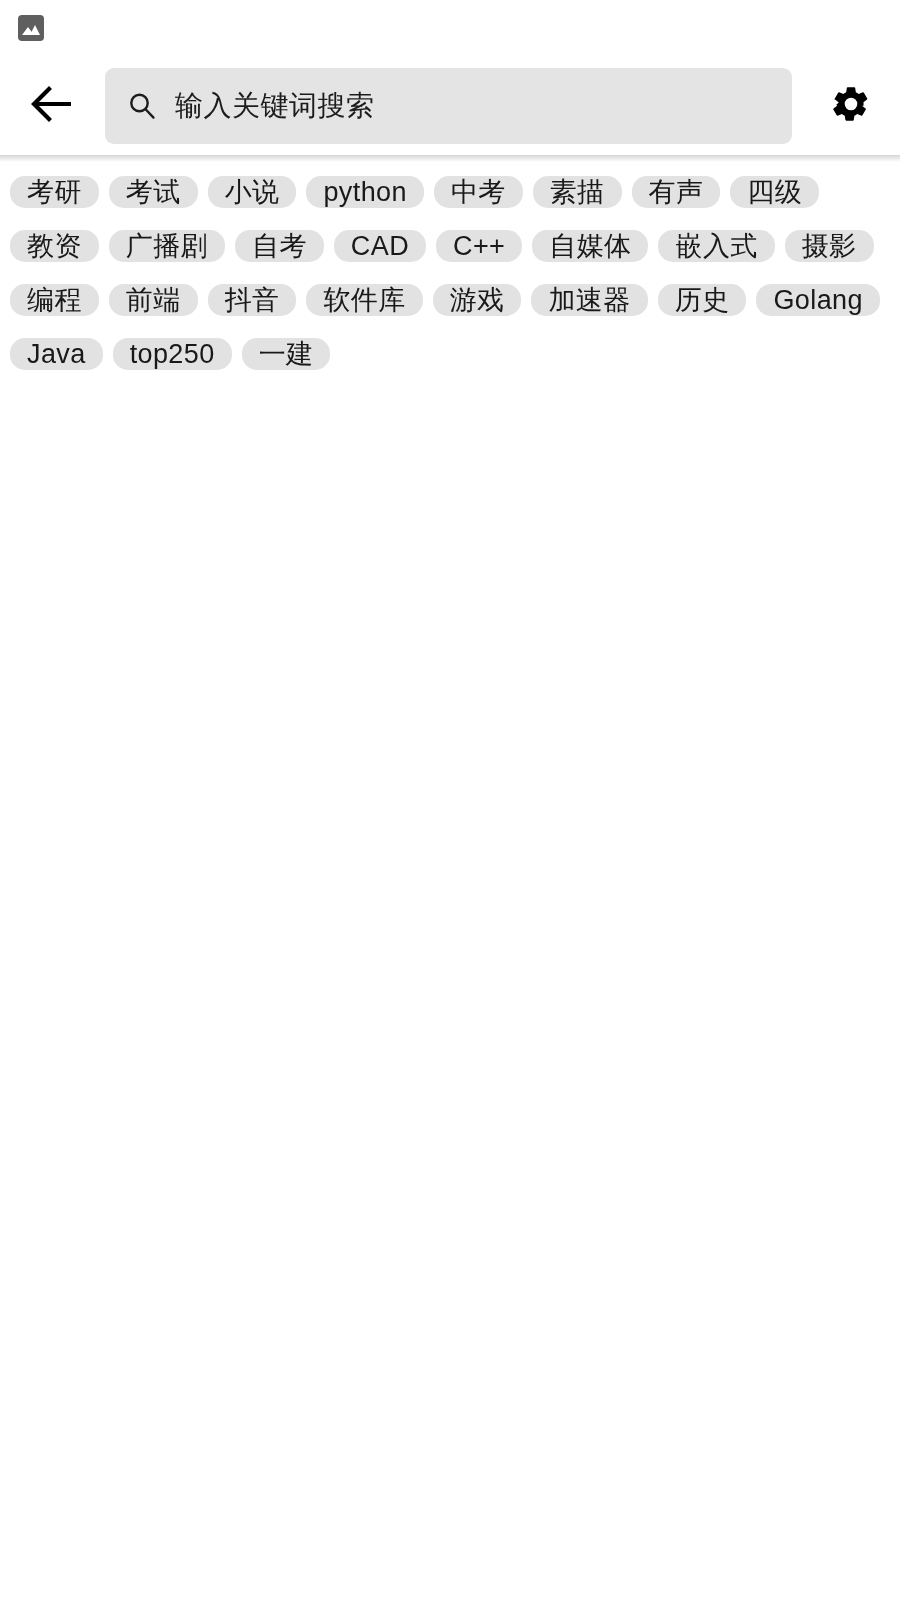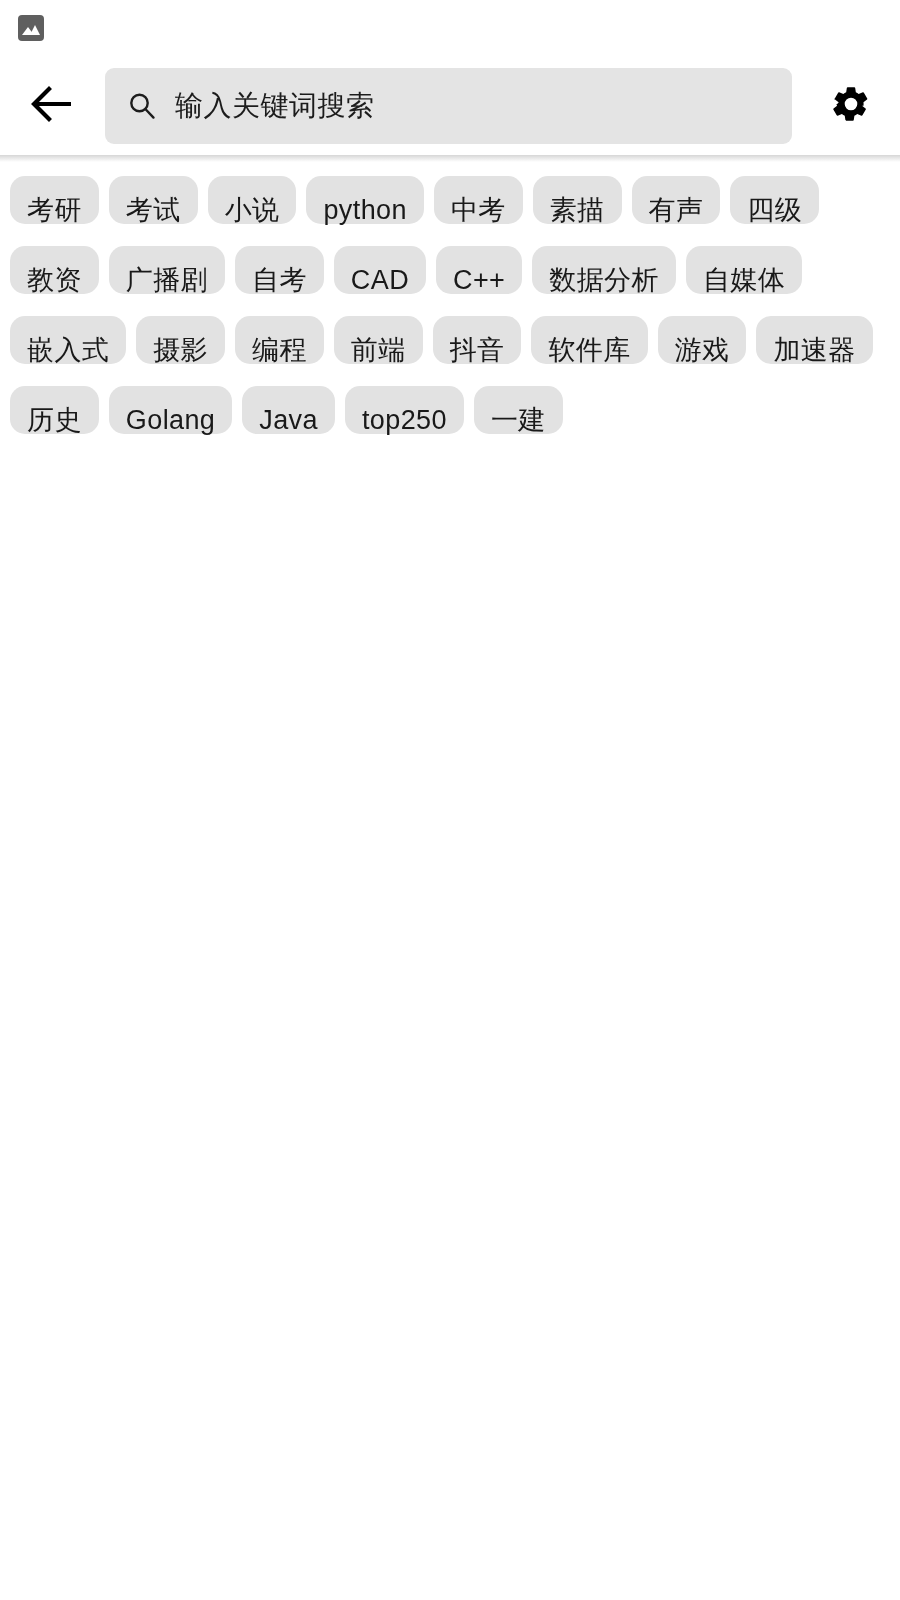--- a/index.html
+++ b/index.html
@@ -129,23 +129,23 @@
     background: #ffffff;
   }
   .tag-list {
     display: flex;
     flex-wrap: wrap;
     gap: 0;
   }
   .tag-chip {
     background: #e2e2e2;
     border-radius: 15px;
-    height: 48px;
+    height: 32px;
     display: inline-flex;
-    align-items: flex-end;
+    align-items: center;
     justify-content: center;
     padding: 0 17px;
     margin: 0 10px 22px 0;
     font-size: 27px;
     color: #191919;
     letter-spacing: 0.4px;
     line-height: 1;
     white-space: nowrap;
     cursor: pointer;
     border: none;
@@ -230,23 +230,20 @@
       <button class="tag-chip">
         <span>自考</span>
       </button>
       <button class="tag-chip">
         <span>CAD</span>
       </button>
       <button class="tag-chip">
         <span>C++</span>
       </button>
       <button class="tag-chip">
-        <span>数据分析</span>
-      </button>
-      <button class="tag-chip">
         <span>自媒体</span>
       </button>
       <button class="tag-chip">
         <span>嵌入式</span>
       </button>
       <button class="tag-chip">
         <span>摄影</span>
       </button>
       <button class="tag-chip">
         <span>编程</span>

